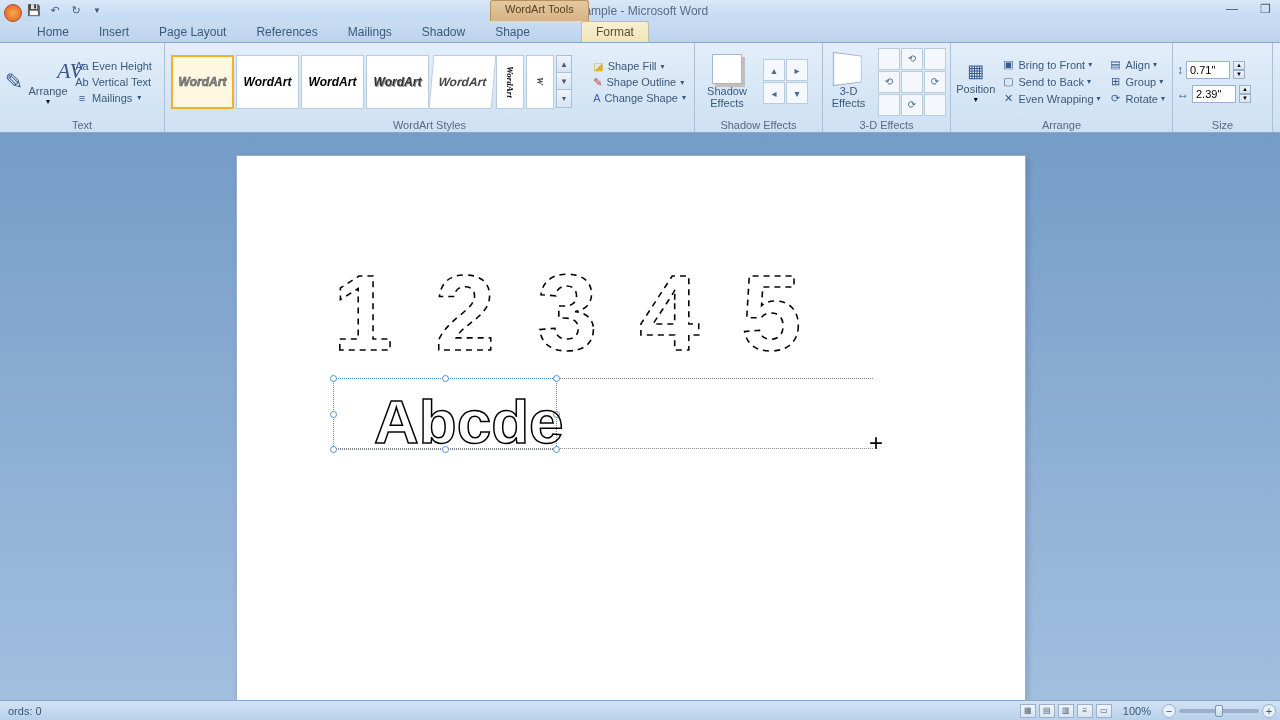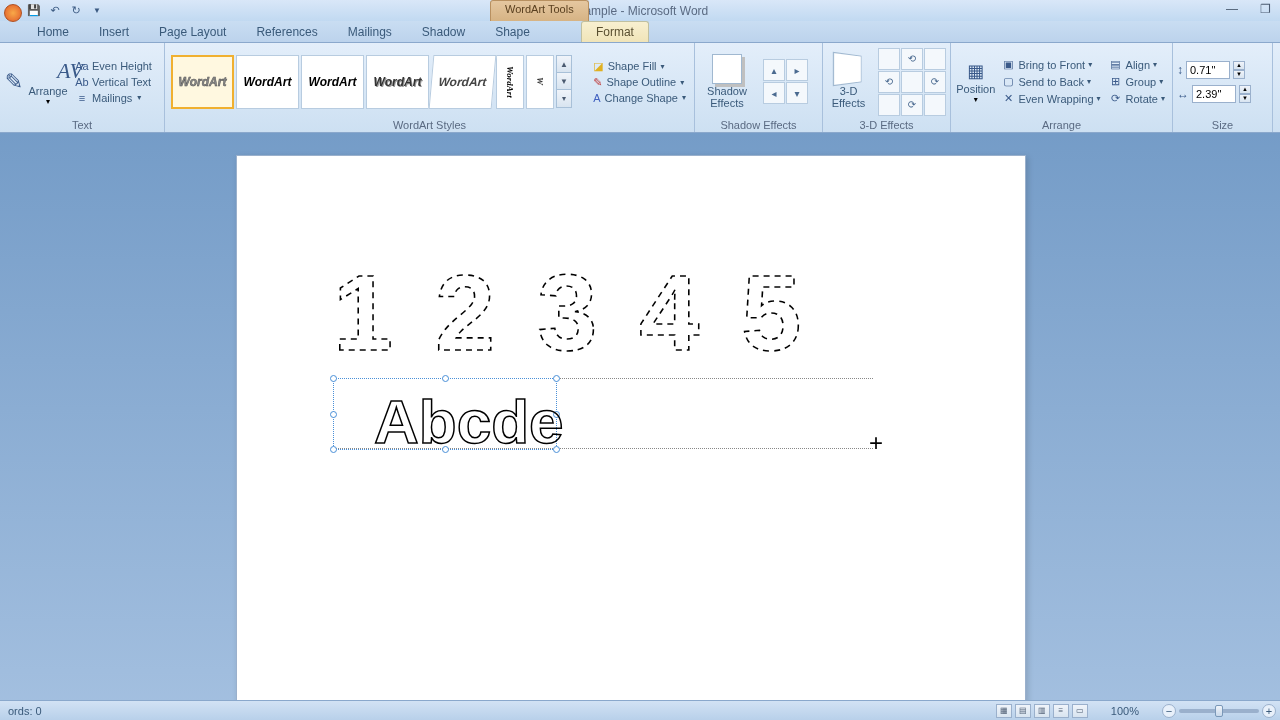--- a/index.html
+++ b/index.html
@@ -326,20 +326,20 @@
 </div>
 
 <div class="statusbar">
   <div class="status-left">ords: 0</div>
   <div class="status-right">
     <div class="view-btn">▦</div>
     <div class="view-btn">▤</div>
     <div class="view-btn">▥</div>
     <div class="view-btn">≡</div>
     <div class="view-btn">▭</div>
-    <span style="margin:0 20px;">100%</span>
+    <span style="margin:0 8px;">100%</span>
     <div class="zoom-end">−</div>
     <div class="zoom-slider">
         <div class="thumb"></div>
       </div>
     <div class="zoom-end">+</div>
   </div>
 </div>
 
 </body></html>

